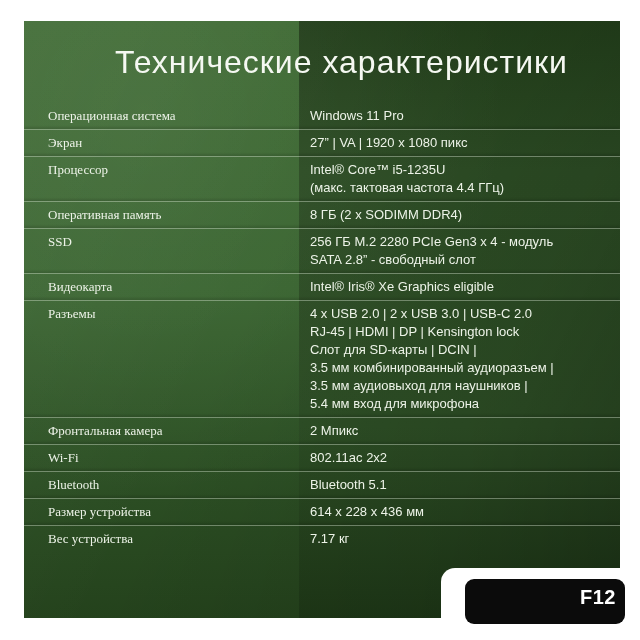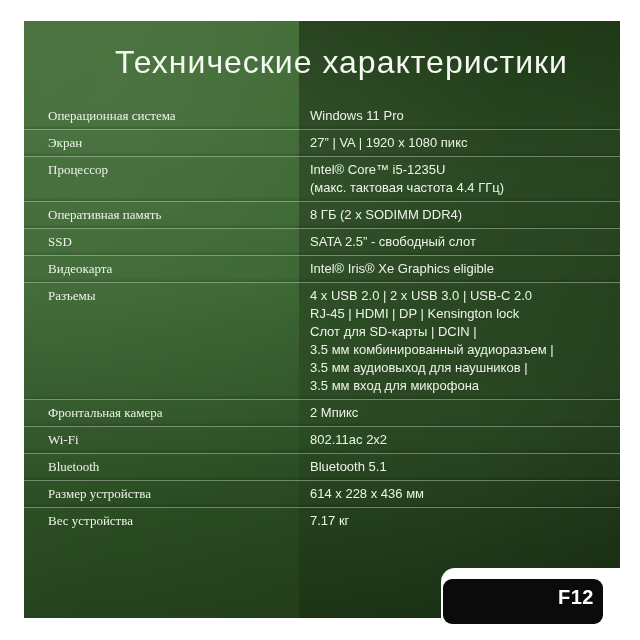--- a/index.html
+++ b/index.html
@@ -47,21 +47,21 @@
   .cell-value{
     flex:1;box-sizing:border-box;padding-left:11px;padding-right:18px;
     color:#edf3e8;font-size:13px;line-height:18px;
   }
   .value-line{min-height:18px;}
   .cutout{
     position:absolute;right:0;bottom:0;width:199px;height:72px;
     background:#ffffff;border-top-left-radius:14px;z-index:5;
   }
   .f12-key{
-    position:absolute;left:2px;top:11px;width:160px;height:45px;
+    position:absolute;left:24px;top:11px;width:160px;height:45px;
     background:#0b0b0b;border-radius:9px;
     display:flex;justify-content:flex-end;align-items:flex-start;
     padding:7px 9px 0 0;box-sizing:border-box;
   }
   .f12-key span{
     color:#ffffff;font-size:20px;font-weight:bold;line-height:22px;
     letter-spacing:0.5px;
   }
 </style>
 </head>
@@ -103,40 +103,41 @@
       <div class="row">
         <div class="cell-label">Оперативная память</div>
         <div class="cell-value">
           <div class="value-line">8 ГБ (2 x SODIMM DDR4)</div>
         </div>
       </div>
 
       <div class="row">
         <div class="cell-label">SSD</div>
         <div class="cell-value">
-          <div class="value-line">SATA 2.5” - свободный слот</div>
+          <div class="value-line">256 ГБ M.2 2280 PCIe Gen3 x 4 - модуль</div>
+          <div class="value-line">SATA 2.8” - свободный слот</div>
         </div>
       </div>
 
       <div class="row">
         <div class="cell-label">Видеокарта</div>
         <div class="cell-value">
           <div class="value-line">Intel® Iris® Xe Graphics eligible</div>
         </div>
       </div>
 
       <div class="row">
         <div class="cell-label">Разъемы</div>
         <div class="cell-value">
           <div class="value-line">4 x USB 2.0 | 2 x USB 3.0 | USB-C 2.0</div>
           <div class="value-line">RJ-45 | HDMI | DP | Kensington lock</div>
           <div class="value-line">Слот для SD-карты | DCIN |</div>
           <div class="value-line">3.5 мм комбинированный аудиоразъем |</div>
           <div class="value-line">3.5 мм аудиовыход для наушников |</div>
-          <div class="value-line">3.5 мм вход для микрофона</div>
+          <div class="value-line">5.4 мм вход для микрофона</div>
         </div>
       </div>
 
       <div class="row">
         <div class="cell-label">Фронтальная камера</div>
         <div class="cell-value">
           <div class="value-line">2 Мпикс</div>
         </div>
       </div>
 

